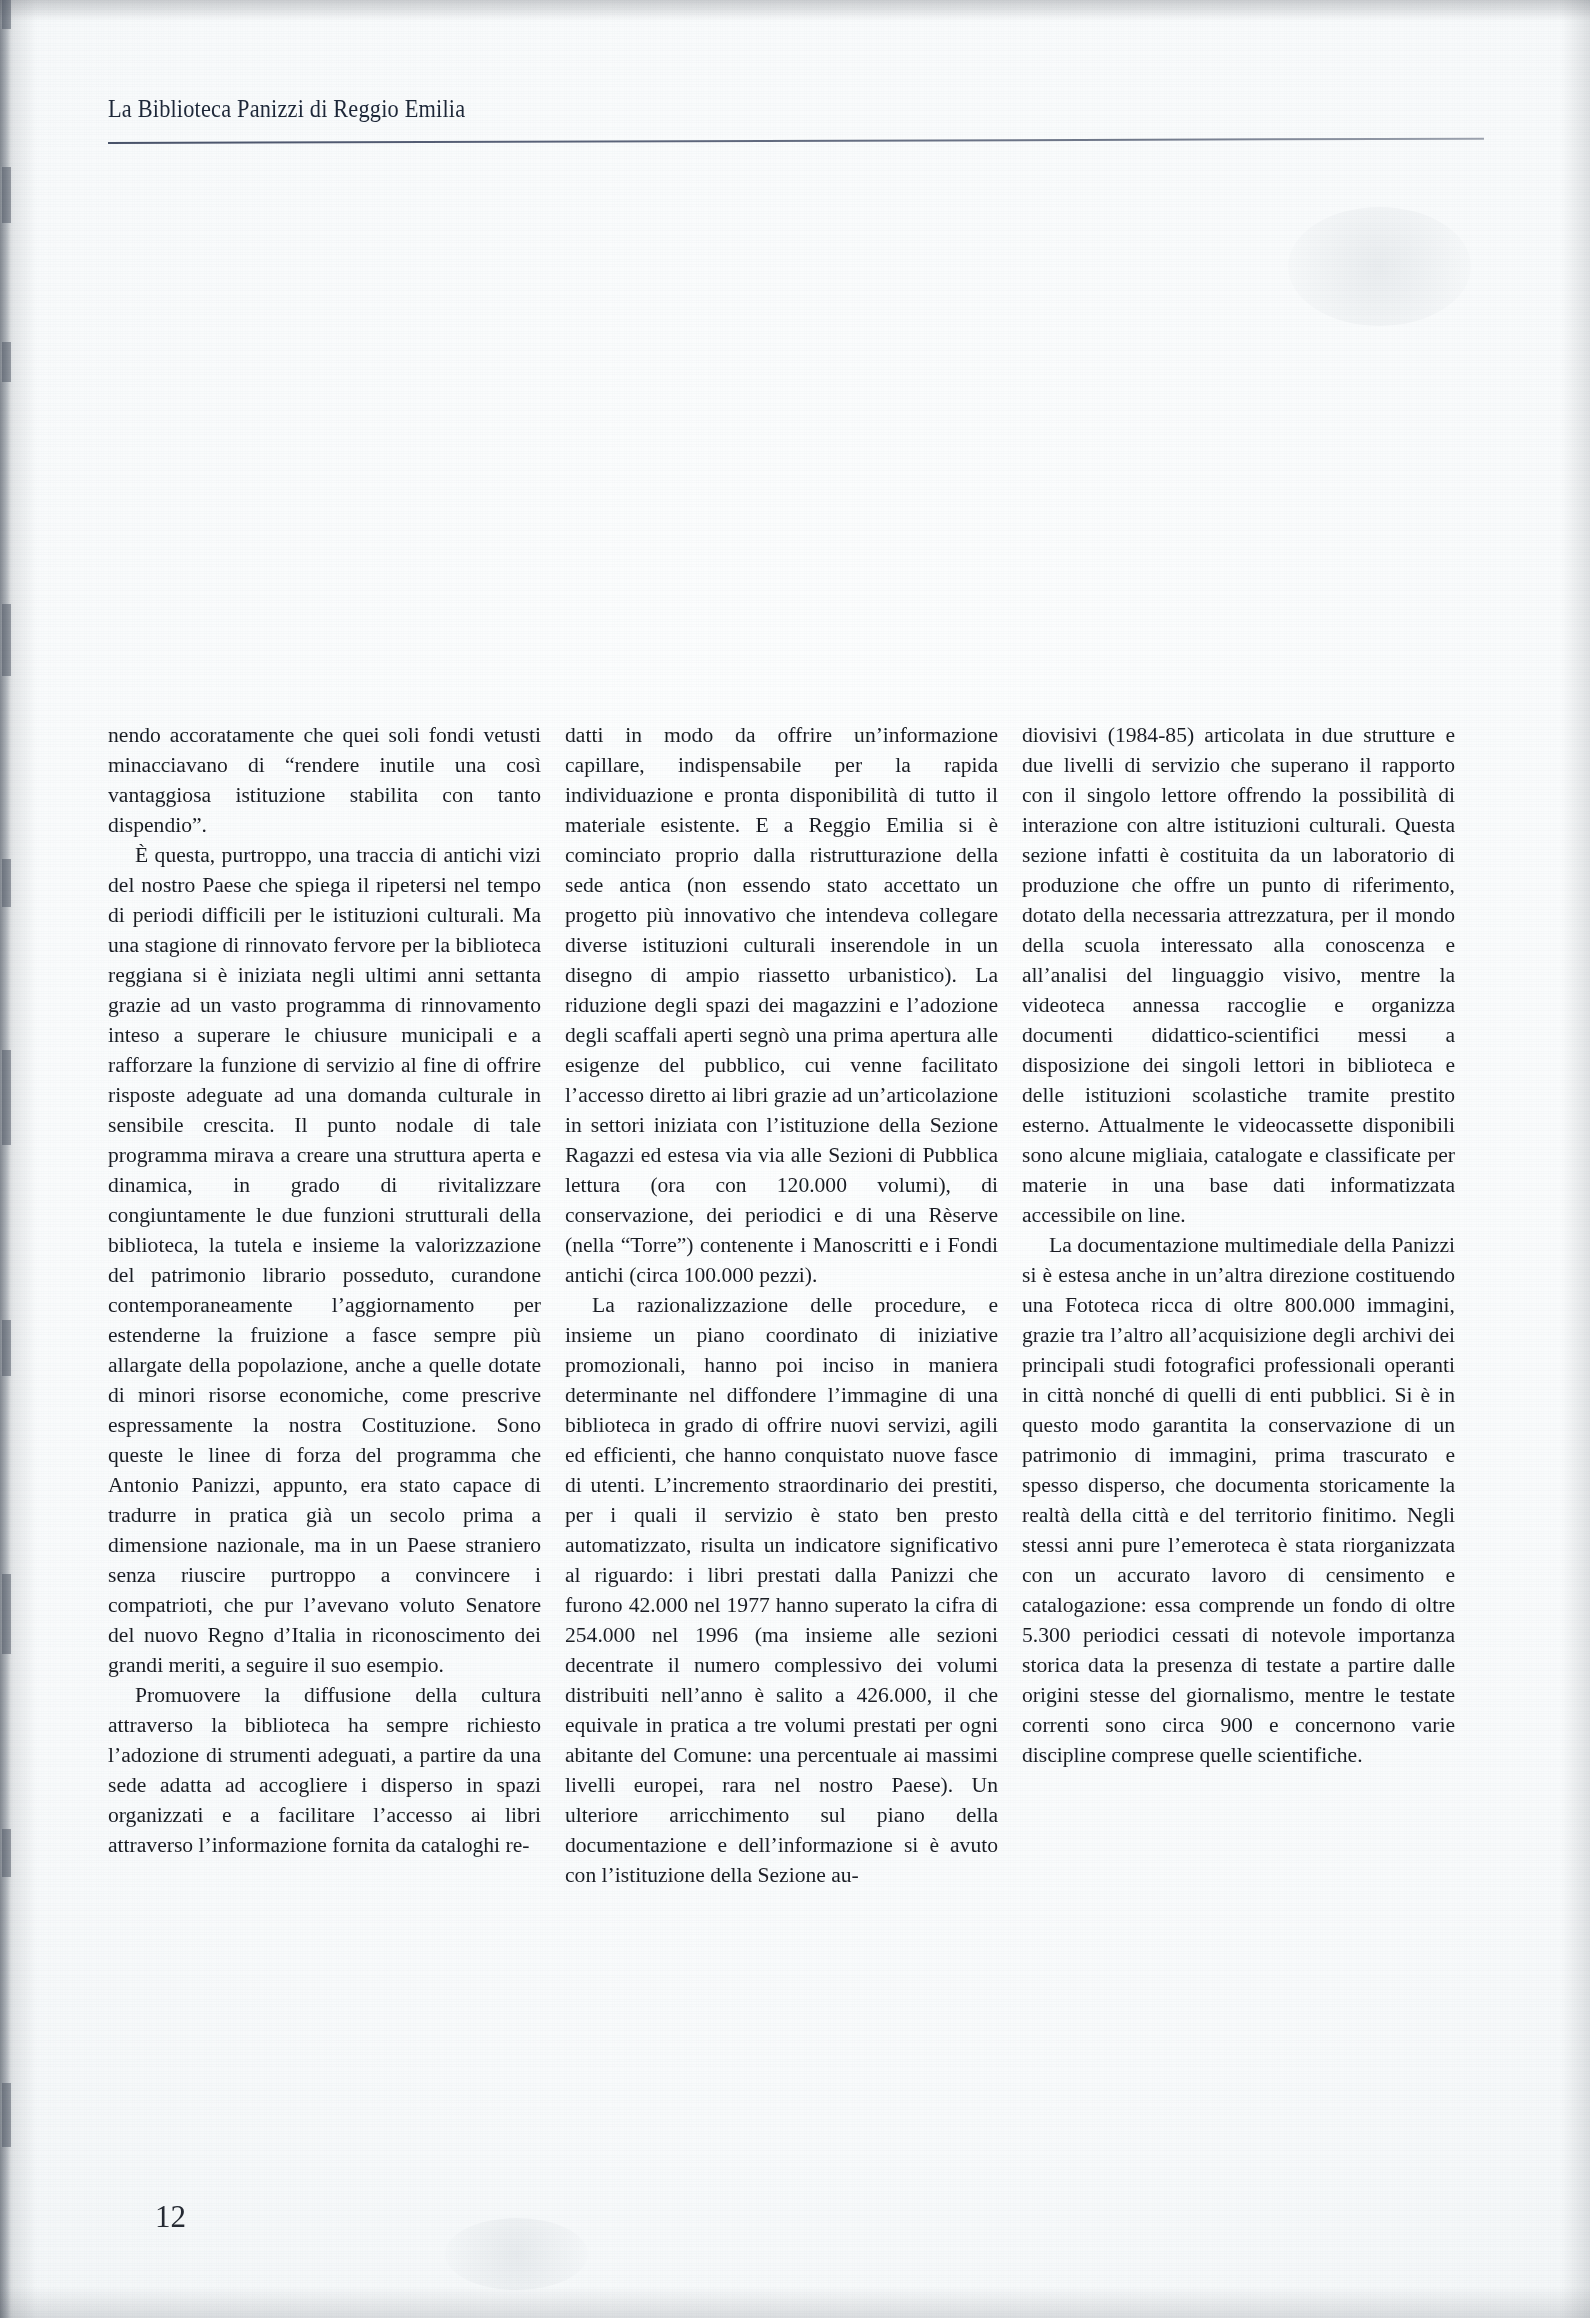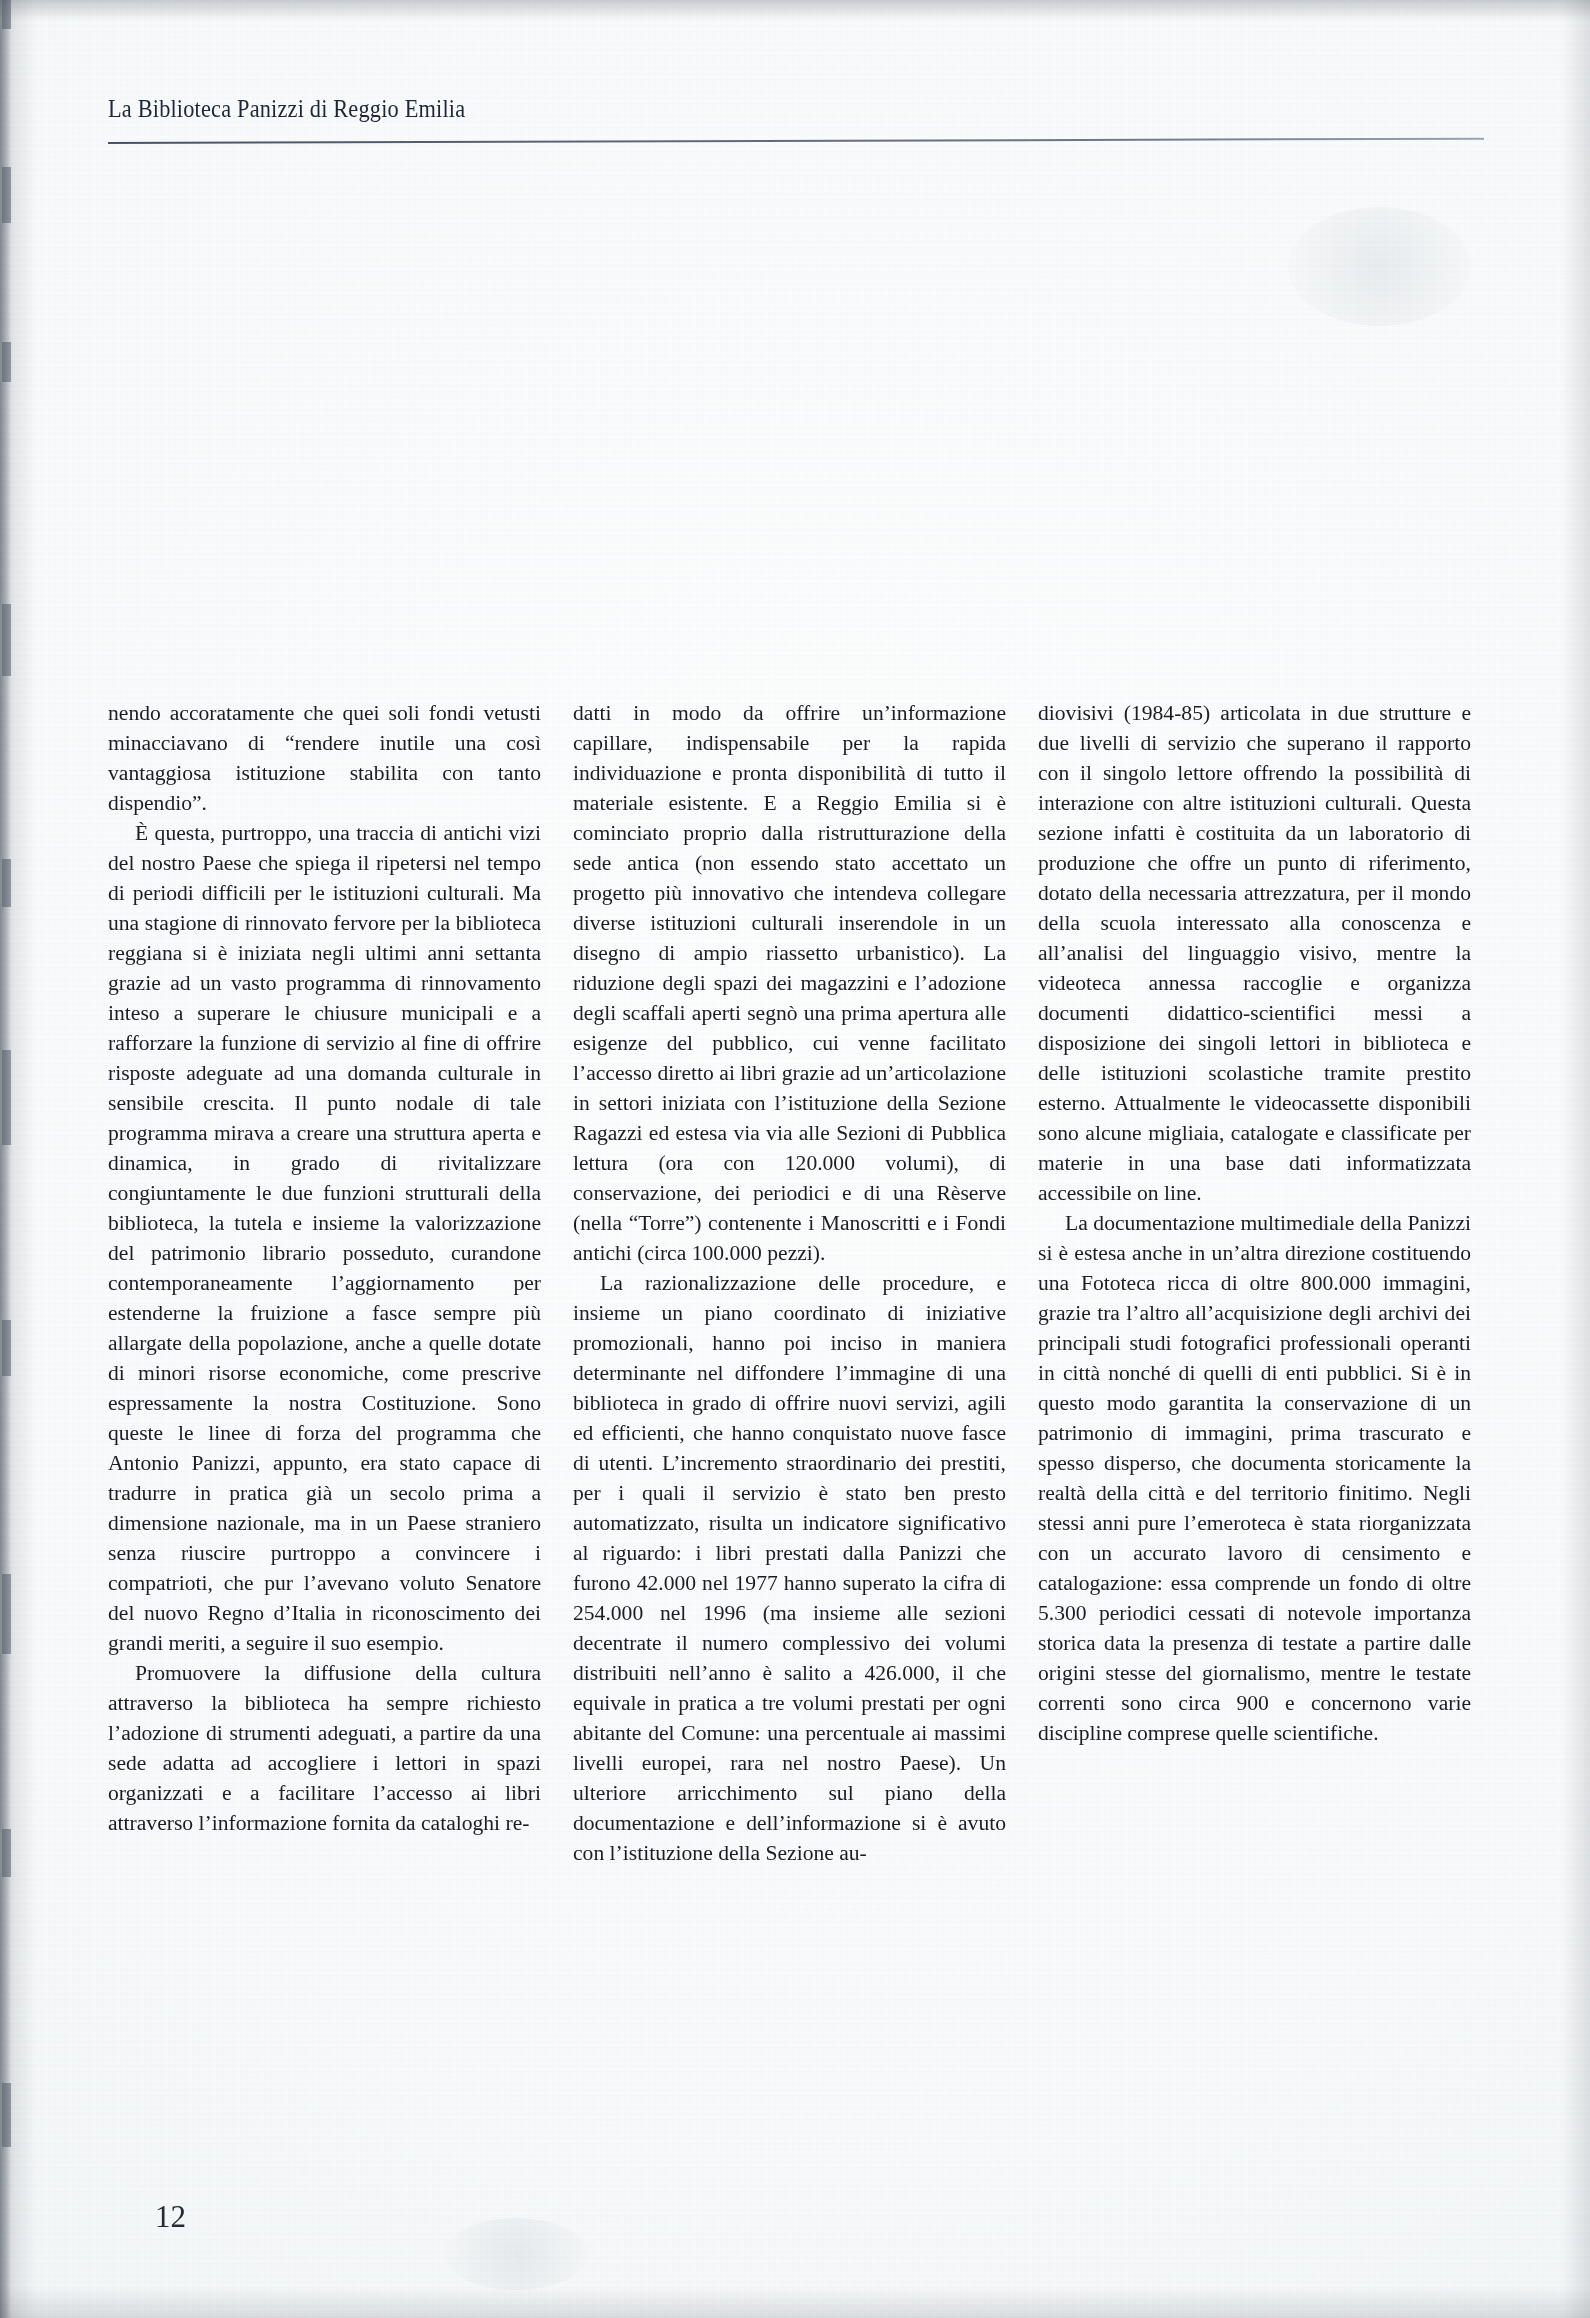--- a/index.html
+++ b/index.html
@@ -103,24 +103,24 @@
     background: linear-gradient(to right, #2a3550 0%, #3c4660 30%, #5a6378 75%, #8d94a2 100%);
     opacity: .85;
     transform: rotate(-0.18deg);
     transform-origin: left center;
   }
 
   
   .columns {
     position: absolute;
     left: 108px;
-    top: 698px;
+    top: 720px;
     width: 1377px;
     display: flex;
-    gap: 32px;
+    gap: 24px;
   }
   .col {
     width: 433px;
     font-size: 21.6px;
     line-height: 30px;
     text-align: justify;
     text-justify: inter-word;
     hyphens: manual;
     color: #1a1d24;
   }
@@ -177,21 +177,21 @@
   <div class="running-head">
     <div class="running-head-title">La Biblioteca Panizzi di Reggio Emilia</div>
   </div>
   <div class="head-rule"></div>
 
   <div class="columns">
 
     <div class="col">
       <p>nendo accoratamente che quei soli fondi vetusti minacciavano di “rendere inutile una così vantaggiosa istituzione stabilita con tanto dispendio”.</p>
       <p class="indent">È questa, purtroppo, una traccia di antichi vizi del nostro Paese che spiega il ripetersi nel tempo di periodi difficili per le istituzioni culturali. Ma una stagione di rinnovato fervore per la biblioteca reggiana si è iniziata negli ultimi anni settanta grazie ad un vasto programma di rinnovamento inteso a superare le chiusure municipali e a rafforzare la funzione di servizio al fine di offrire risposte adeguate ad una domanda culturale in sensibile crescita. Il punto nodale di tale programma mirava a creare una struttura aperta e dinamica, in grado di rivitalizzare congiuntamente le due funzioni strutturali della biblioteca, la tutela e insieme la valorizzazione del patrimonio librario posseduto, curandone contemporaneamente l’aggiornamento per estenderne la fruizione a fasce sempre più allargate della popolazione, anche a quelle dotate di minori risorse economiche, come prescrive espressamente la nostra Costituzione. Sono queste le linee di forza del programma che Antonio Panizzi, appunto, era stato capace di tradurre in pratica già un secolo prima a dimensione nazionale, ma in un Paese straniero senza riuscire purtroppo a convincere i compatrioti, che pur l’avevano voluto Senatore del nuovo Regno d’Italia in riconoscimento dei grandi meriti, a seguire il suo esempio.</p>
-      <p class="indent">Promuovere la diffusione della cultura attraverso la biblioteca ha sempre richiesto l’adozione di strumenti adeguati, a partire da una sede adatta ad accogliere i lettori in spazi organizzati e a facilitare l’accesso ai libri attraverso l’informazione fornita da cataloghi re-</p>
+      <p class="indent">Promuovere la diffusione della cultura attraverso la biblioteca ha sempre richiesto l’adozione di strumenti adeguati, a partire da una sede adatta ad accogliere i disperso in spazi organizzati e a facilitare l’accesso ai libri attraverso l’informazione fornita da cataloghi re-</p>
     </div>
 
     <div class="col">
       <p>datti in modo da offrire un’informazione capillare, indispensabile per la rapida individuazione e pronta disponibilità di tutto il materiale esistente. E a Reggio Emilia si è cominciato proprio dalla ristrutturazione della sede antica (non essendo stato accettato un progetto più innovativo che intendeva collegare diverse istituzioni culturali inserendole in un disegno di ampio riassetto urbanistico). La riduzione degli spazi dei magazzini e l’adozione degli scaffali aperti segnò una prima apertura alle esigenze del pubblico, cui venne facilitato l’accesso diretto ai libri grazie ad un’articolazione in settori iniziata con l’istituzione della Sezione Ragazzi ed estesa via via alle Sezioni di Pubblica lettura (ora con 120.000 volumi), di conservazione, dei periodici e di una Rèserve (nella “Torre”) contenente i Manoscritti e i Fondi antichi (circa 100.000 pezzi).</p>
       <p class="indent">La razionalizzazione delle procedure, e insieme un piano coordinato di iniziative promozionali, hanno poi inciso in maniera determinante nel diffondere l’immagine di una biblioteca in grado di offrire nuovi servizi, agili ed efficienti, che hanno conquistato nuove fasce di utenti. L’incremento straordinario dei prestiti, per i quali il servizio è stato ben presto automatizzato, risulta un indicatore significativo al riguardo: i libri prestati dalla Panizzi che furono 42.000 nel 1977 hanno superato la cifra di 254.000 nel 1996 (ma insieme alle sezioni decentrate il numero complessivo dei volumi distribuiti nell’anno è salito a 426.000, il che equivale in pratica a tre volumi prestati per ogni abitante del Comune: una percentuale ai massimi livelli europei, rara nel nostro Paese). Un ulteriore arricchimento sul piano della documentazione e dell’informazione si è avuto con l’istituzione della Sezione au-</p>
     </div>
 
     <div class="col">
       <p>diovisivi (1984-85) articolata in due strutture e due livelli di servizio che superano il rapporto con il singolo lettore offrendo la possibilità di interazione con altre istituzioni culturali. Questa sezione infatti è costituita da un laboratorio di produzione che offre un punto di riferimento, dotato della necessaria attrezzatura, per il mondo della scuola interessato alla conoscenza e all’analisi del linguaggio visivo, mentre la videoteca annessa raccoglie e organizza documenti didattico-scientifici messi a disposizione dei singoli lettori in biblioteca e delle istituzioni scolastiche tramite prestito esterno. Attualmente le videocassette disponibili sono alcune migliaia, catalogate e classificate per materie in una base dati informatizzata accessibile on line.</p>
       <p class="indent">La documentazione multimediale della Panizzi si è estesa anche in un’altra direzione costituendo una Fototeca ricca di oltre 800.000 immagini, grazie tra l’altro all’acquisizione degli archivi dei principali studi fotografici professionali operanti in città nonché di quelli di enti pubblici. Si è in questo modo garantita la conservazione di un patrimonio di immagini, prima trascurato e spesso disperso, che documenta storicamente la realtà della città e del territorio finitimo. Negli stessi anni pure l’emeroteca è stata riorganizzata con un accurato lavoro di censimento e catalogazione: essa comprende un fondo di oltre 5.300 periodici cessati di notevole importanza storica data la presenza di testate a partire dalle origini stesse del giornalismo, mentre le testate correnti sono circa 900 e concernono varie discipline comprese quelle scientifiche.</p>

